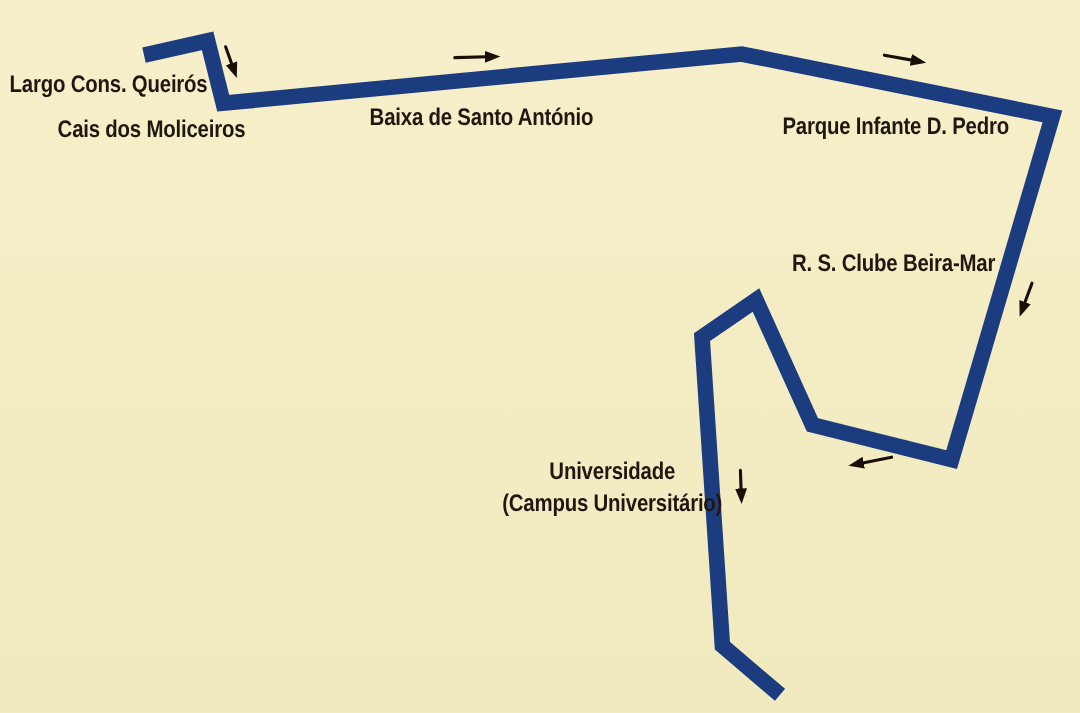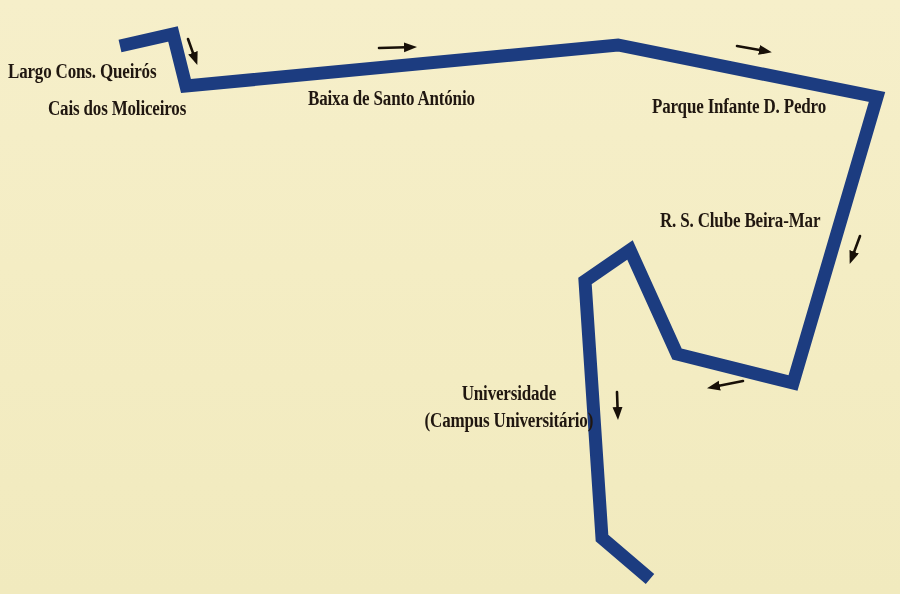--- a/index.html
+++ b/index.html
@@ -6,21 +6,21 @@
     margin: 0;
     padding: 0;
     background: var(--background, #f4edc4);
   }
   .canvas {
     position: relative;
     width: 900px;
     height: 594px;
     overflow: hidden;
     background: linear-gradient(180deg, #f6efca 0%, var(--background, #f4edc4) 45%, #f1eabe 100%);
-    font-family: Liberation Serif, serif;
+    font-family: Liberation Sans, sans-serif;
   }
   .route-svg {
     position: absolute;
     left: 0;
     top: 0;
     width: 900px;
     height: 594px;
   }
   .label {
     position: absolute;

